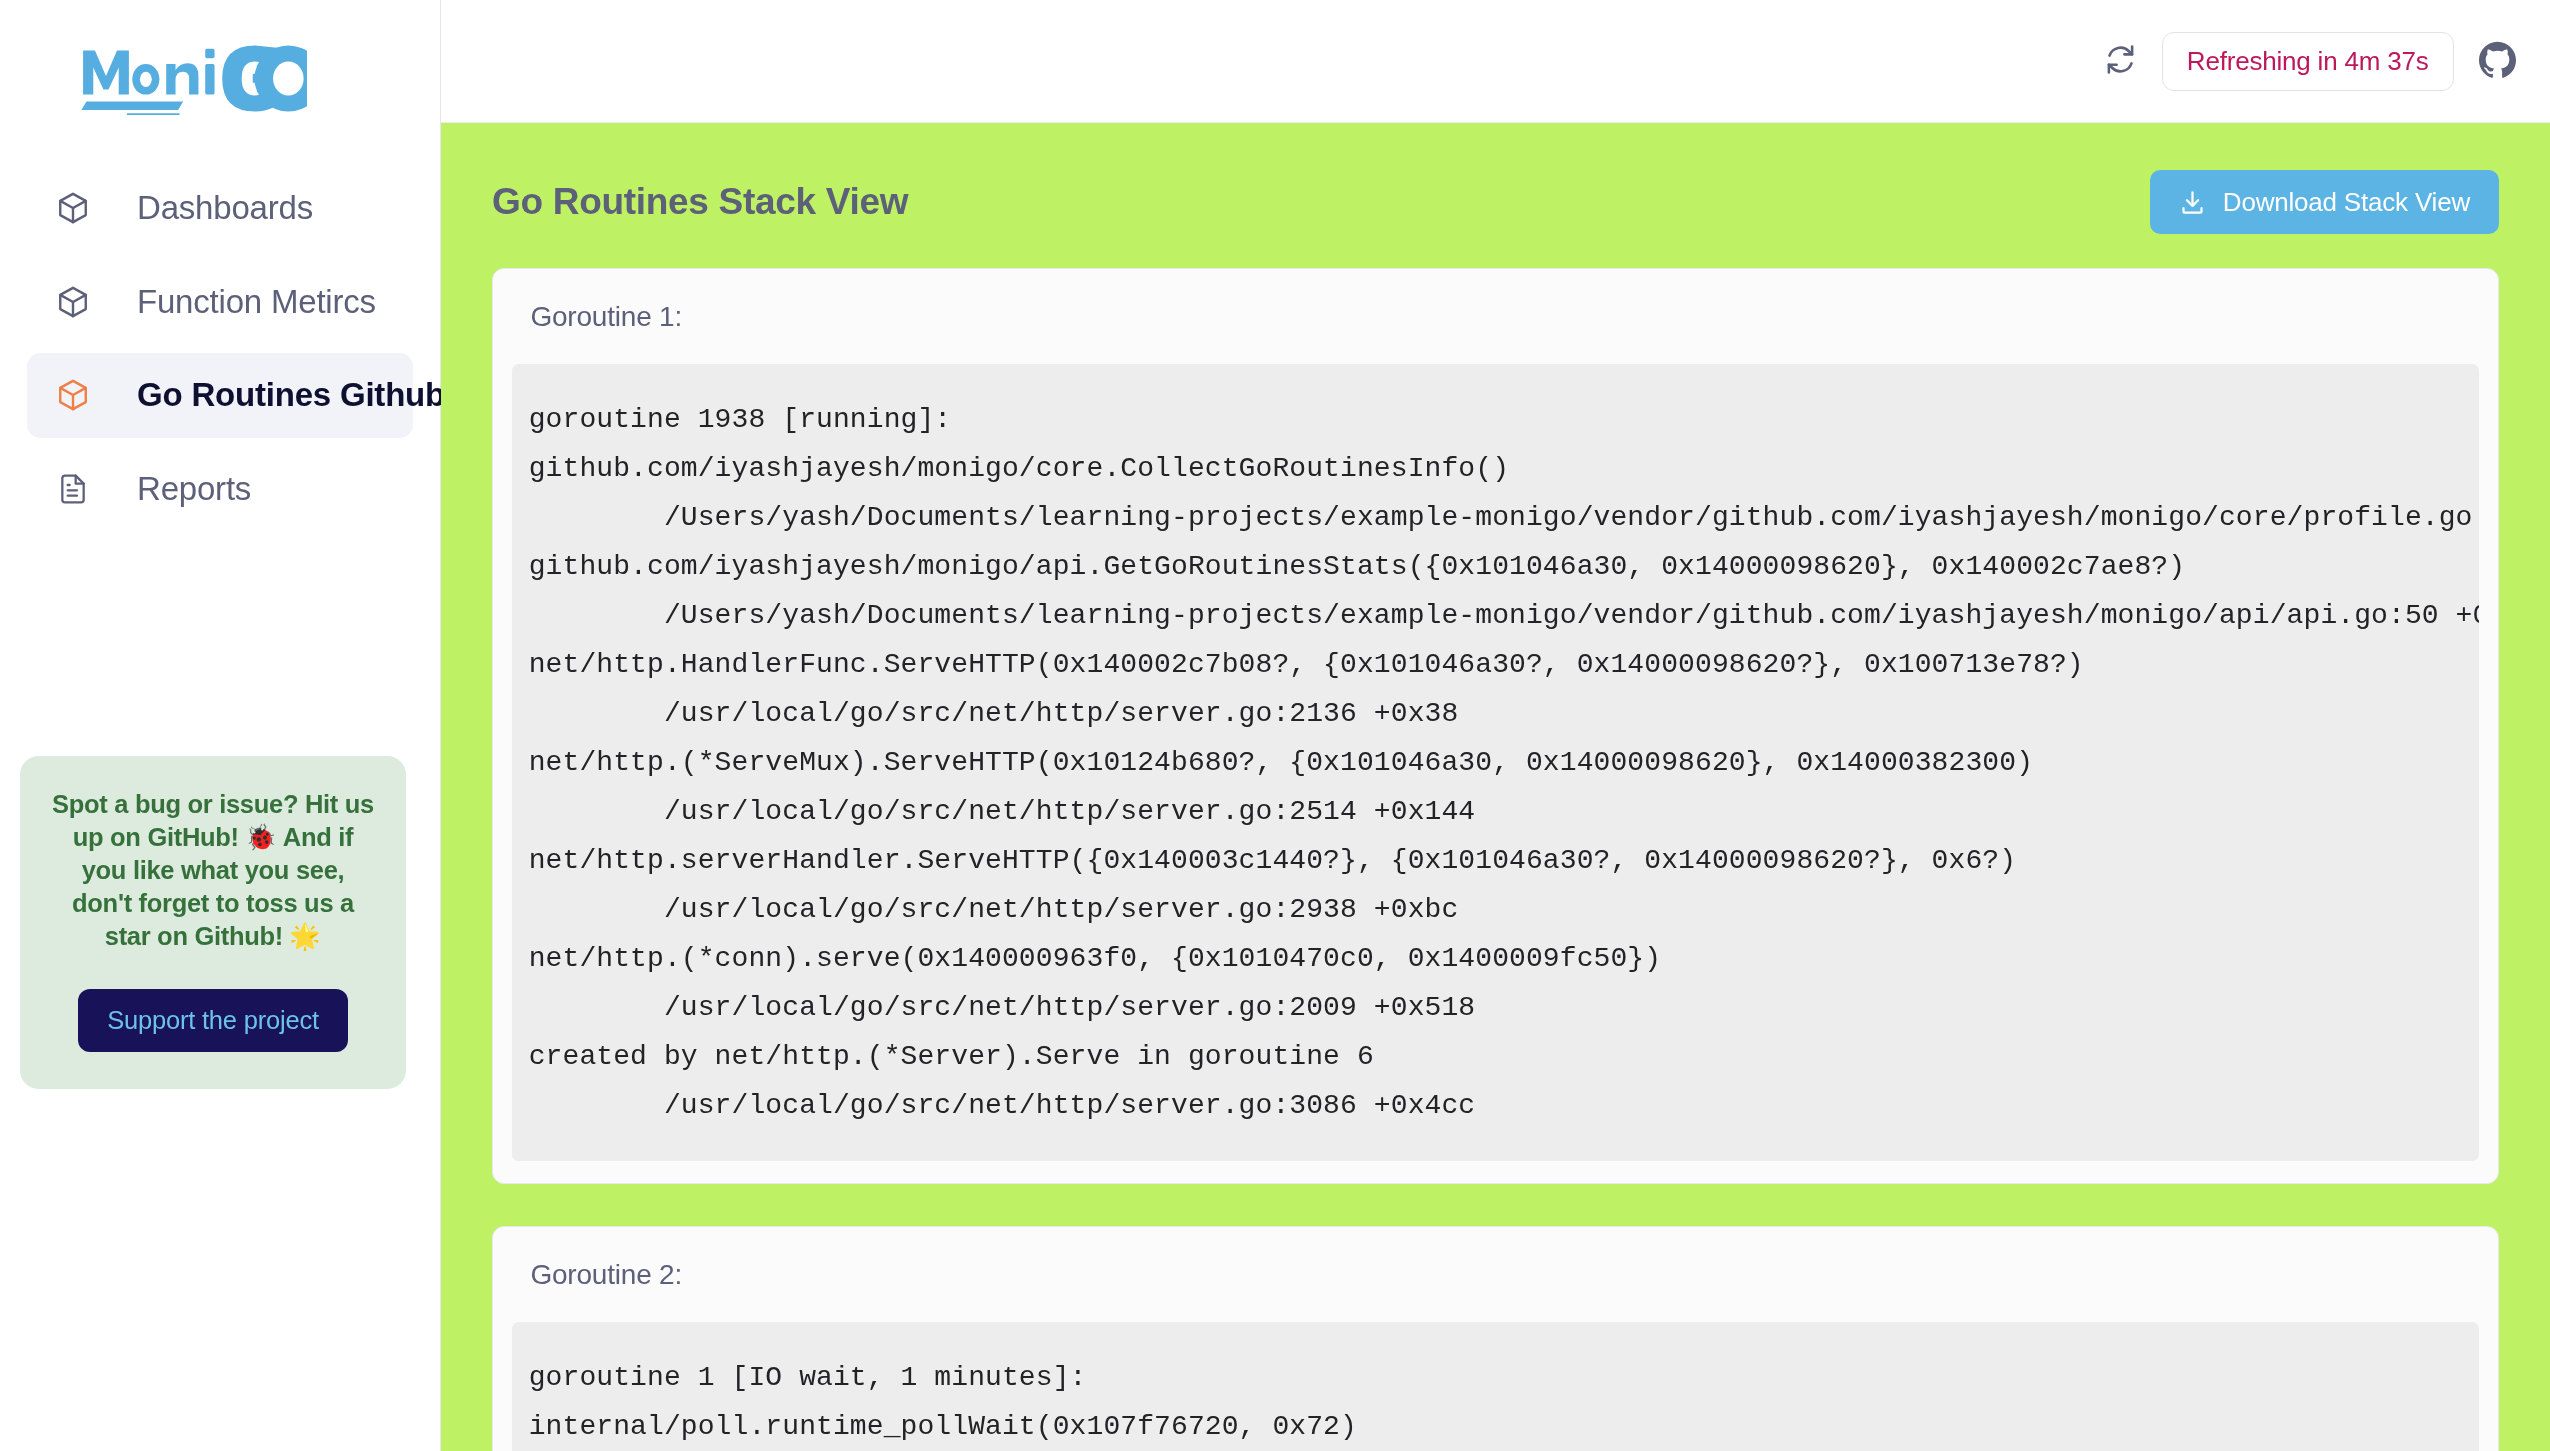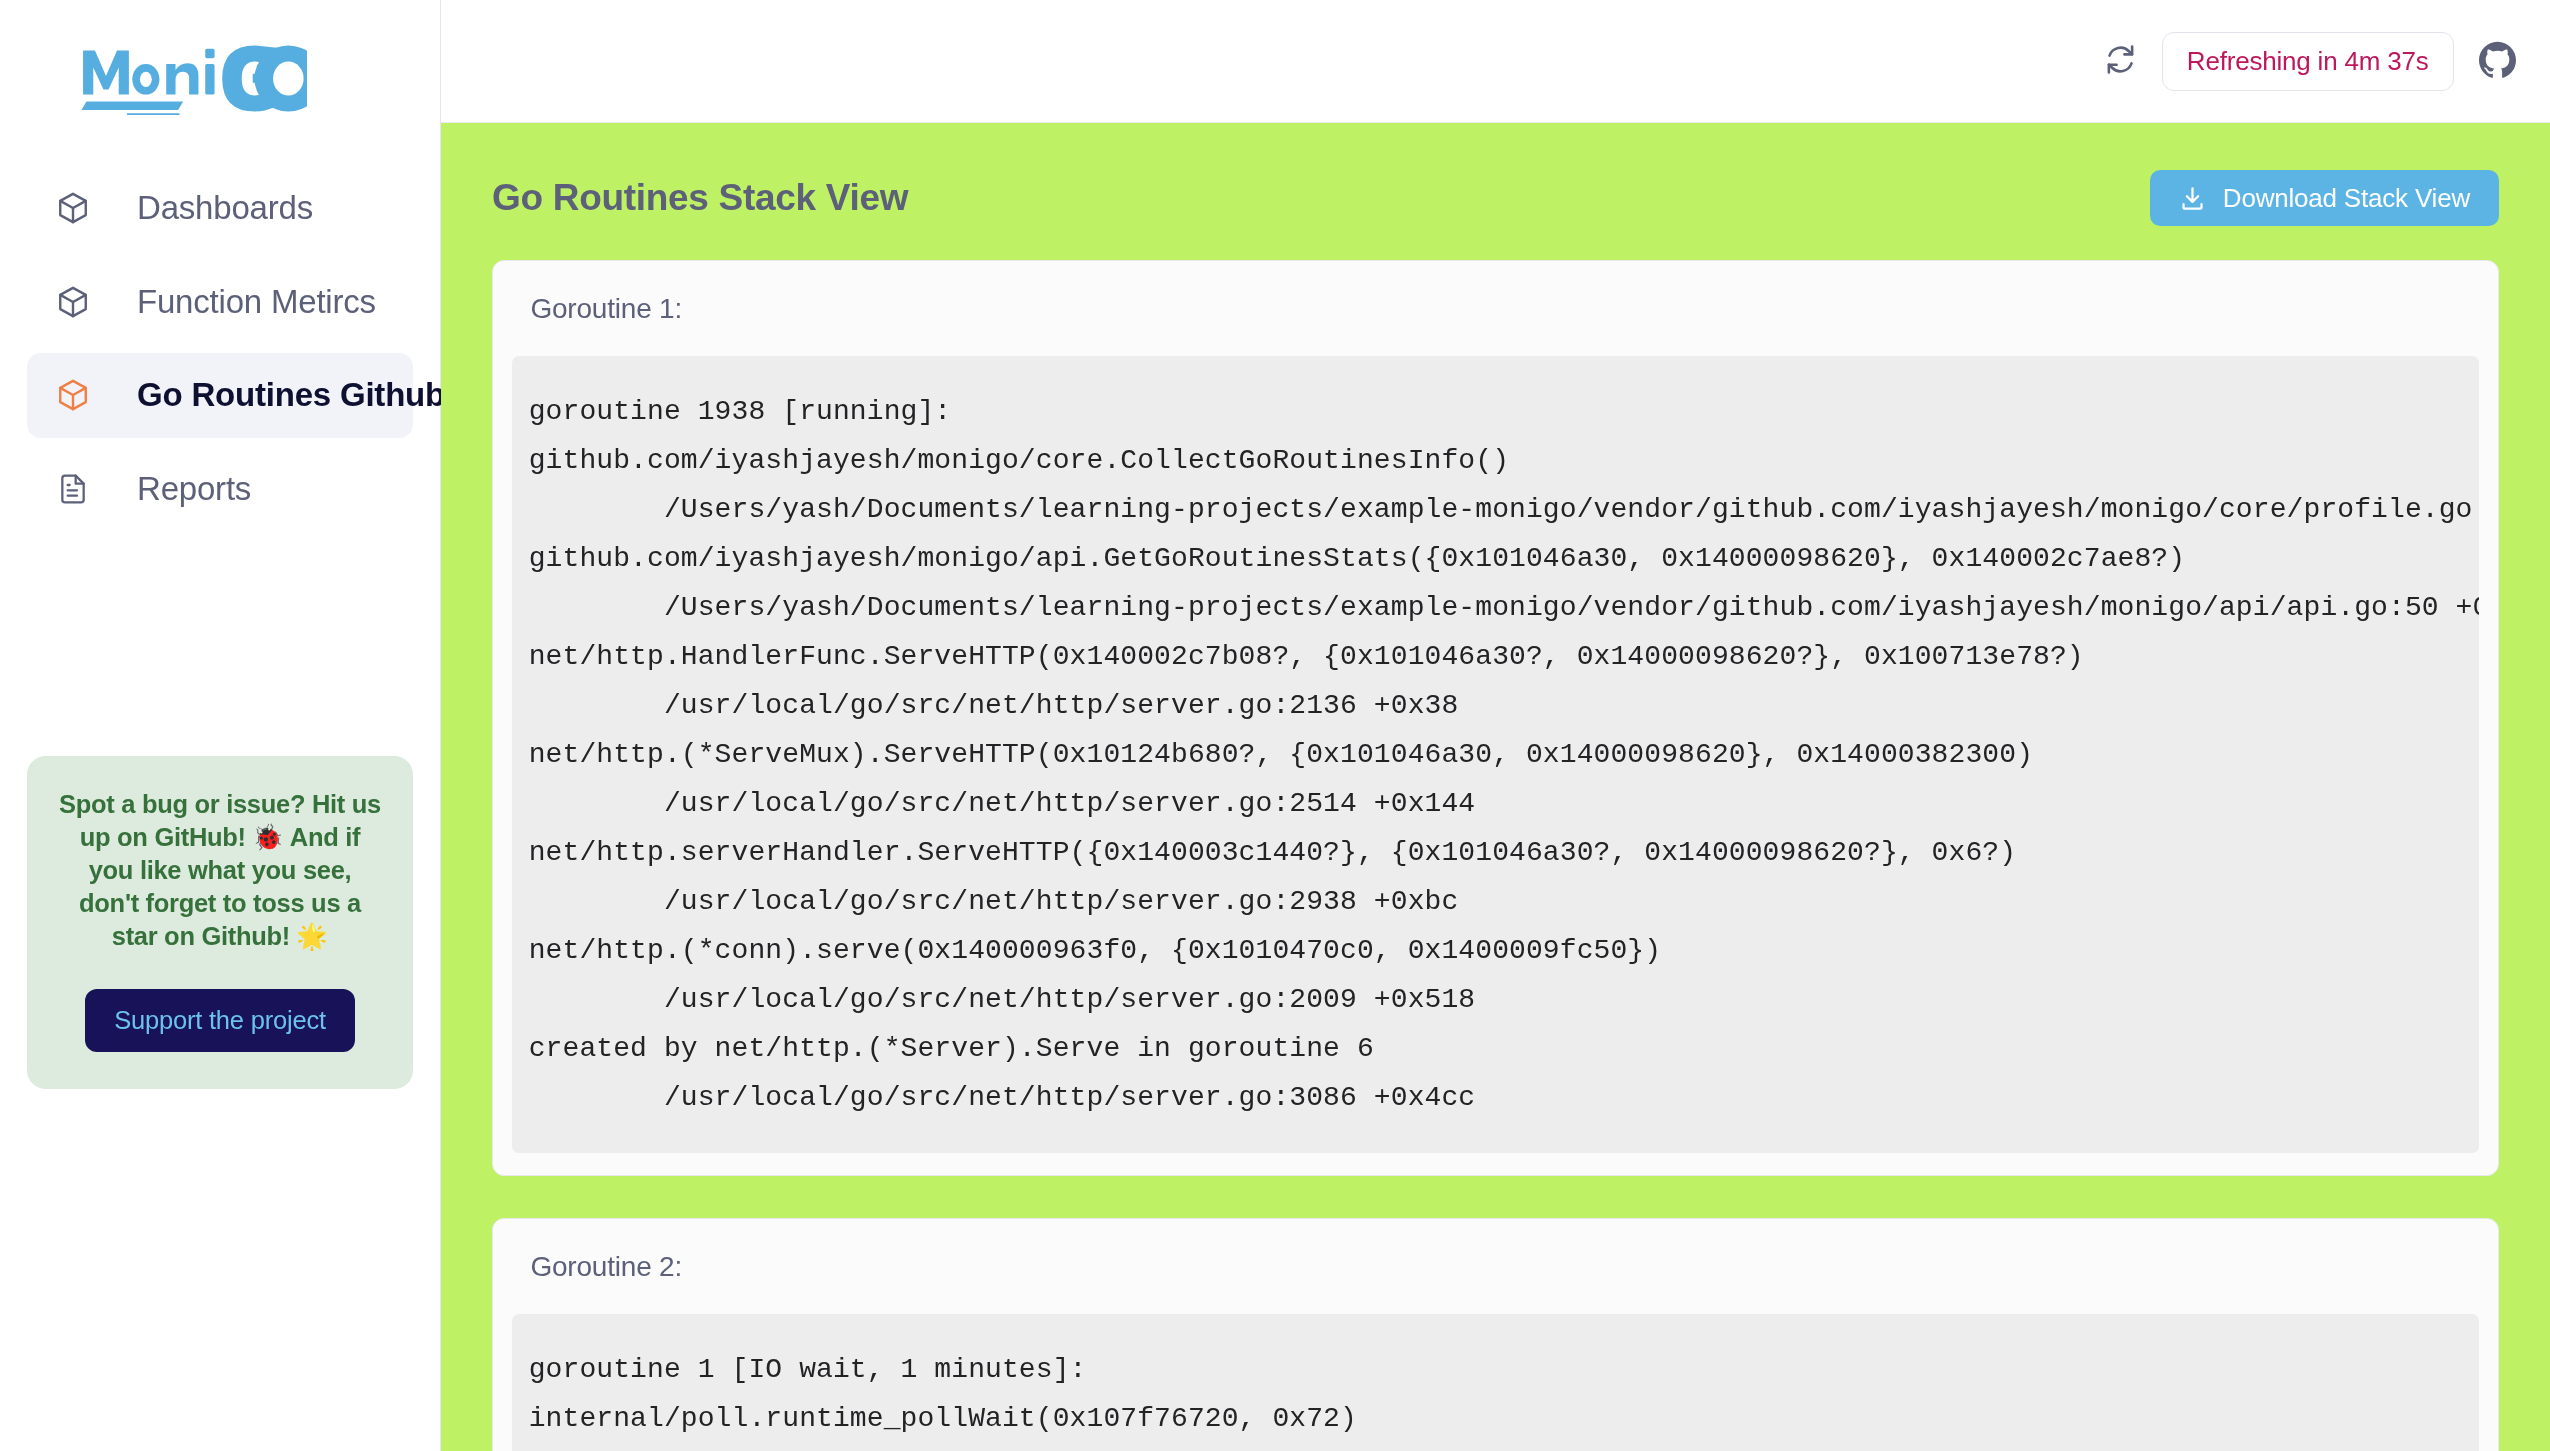--- a/index.html
+++ b/index.html
@@ -66,21 +66,21 @@
     color: #5c6079;
     letter-spacing: -0.2px;
     white-space: nowrap;
     margin-left: 12px;
   }
   .nav-item.active .nav-label { color: #0d1030; font-weight: 600; }
 
   
   .support-card {
     position: absolute;
-    left: 27px;
+    left: 20px;
     top: 756px;
     width: 386px;
     background: #dcebdd;
     border-radius: 18.7px;
     padding: 32px 31px 37px 31px;
     text-align: center;
   }
   .support-text {
     font-size: 25.5px;
     line-height: 33px;
@@ -187,21 +187,21 @@
     font-weight: bold;
     color: #5c6079;
     letter-spacing: -0.3px;
   }
   .download-btn {
     margin-left: auto;
     background: #5cb4e4;
     color: #ffffff;
     border: none;
     border-radius: 10.2px;
-    height: 56px;
+    height: 64px;
     display: flex;
     align-items: center;
     gap: 17px;
     padding: 0 29px;
     font-size: 26px;
     font-family: "Liberation Sans", sans-serif;
     cursor: pointer;
     letter-spacing: -0.2px;
   }
   .download-btn svg { display: block; }

